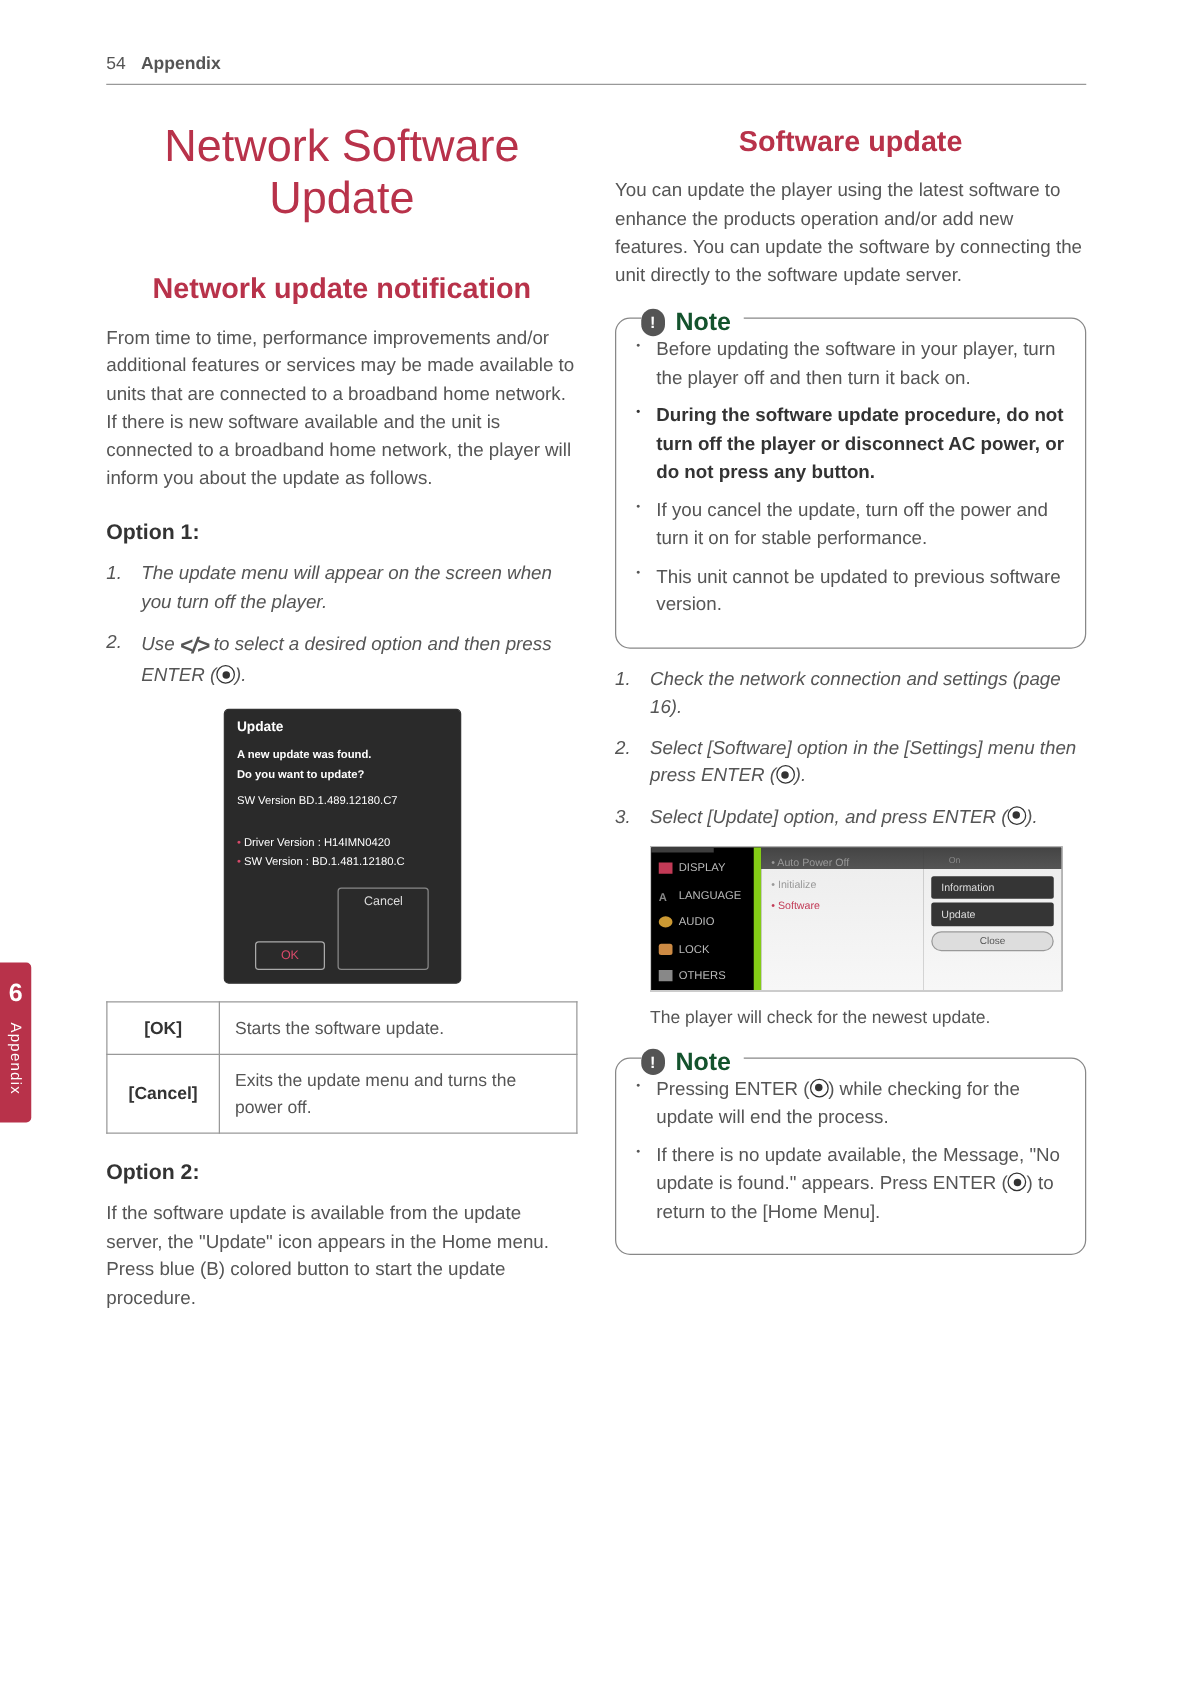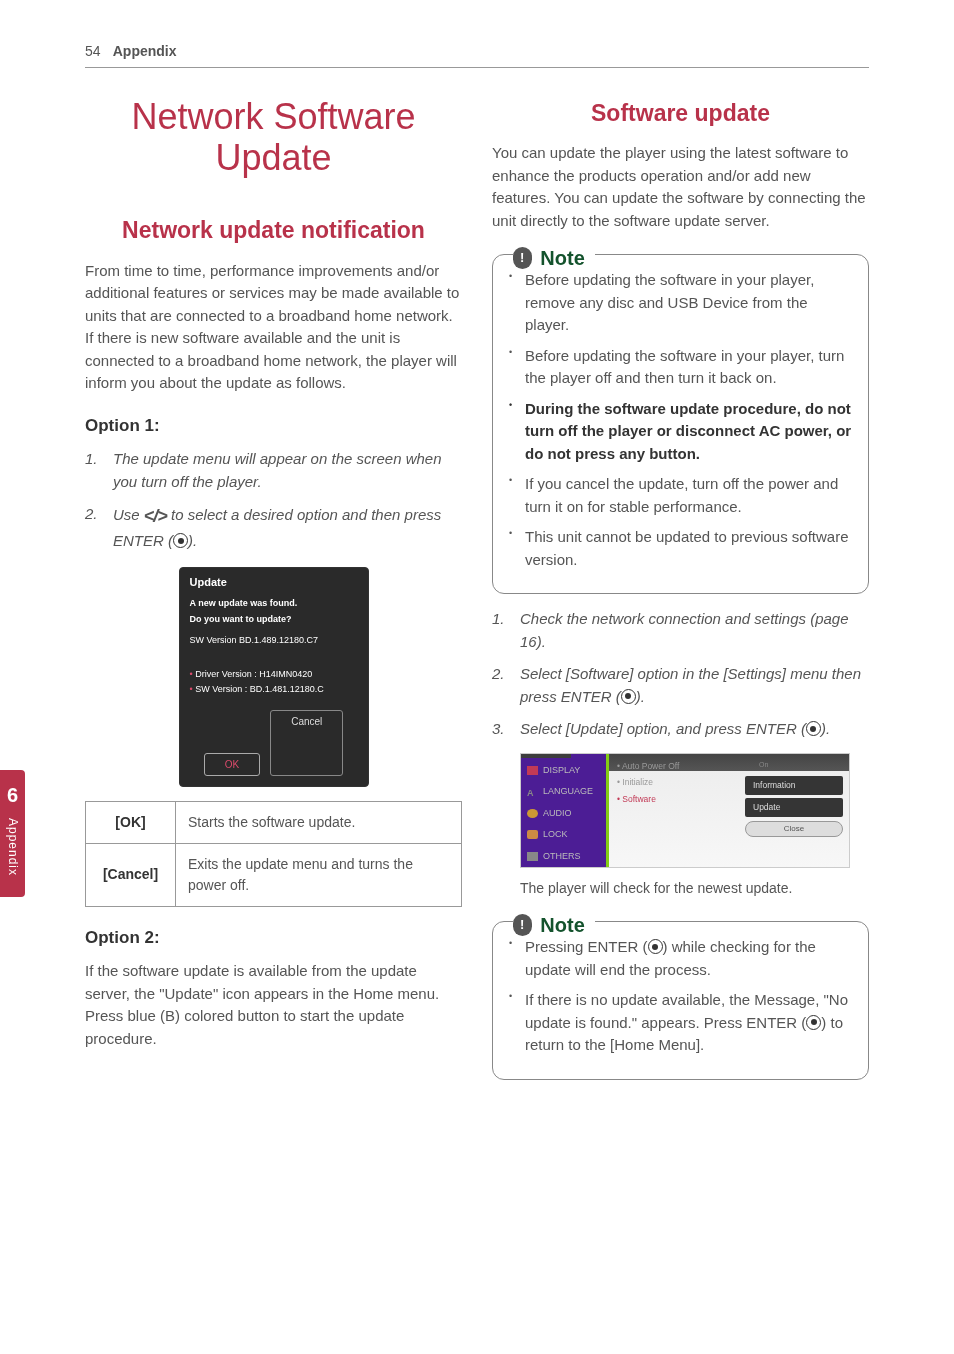--- a/index.html
+++ b/index.html
@@ -246,22 +246,22 @@
     .menu-shot {
       width: 330px;
       margin: 10px 0 10px 28px;
       border: 1px solid #ccc;
       display: flex;
       font-size: 9px;
       background: #3a3a3a;
     }
     .menu-shot .ms-side {
       width: 88px;
-      background: #4c1d95;
-      border-right: 3px solid #84cc16;
+      background: #000000;
+      border-right: 6px solid #84cc16;
     }
     .menu-shot .ms-side .ms-tab{
       background: #3d3d3d;
       height: 4px;
       width: 50px;
       margin-bottom: 2px;
     }
     .menu-shot .ms-side .ms-item {
       padding: 4px 6px;
       color: #bbb;
@@ -414,21 +414,20 @@
       <h2 class="sub-title">Software update</h2>
 
       <p class="body">You can update the player using the latest software to enhance the products operation and/or add new features. You can update the software by connecting the unit directly to the software update server.</p>
 
       <div class="note-box">
         <div class="note-label">
           <span class="note-badge">!</span>
           <span class="note-text">Note</span>
         </div>
         <ul class="bullets">
-          <li>Before updating the software in your player, remove any disc and USB Device from the player.</li>
           <li>Before updating the software in your player, turn the player off and then turn it back on.</li>
           <li class="bold">During the software update procedure, do not turn off the player or disconnect AC power, or do not press any button.</li>
           <li>If you cancel the update, turn off the power and turn it on for stable performance.</li>
           <li>This unit cannot be updated to previous software version.</li>
         </ul>
       </div>
 
       <ol class="numbered">
         <li>
           <span>Check the network connection and settings (page 16).</span>

